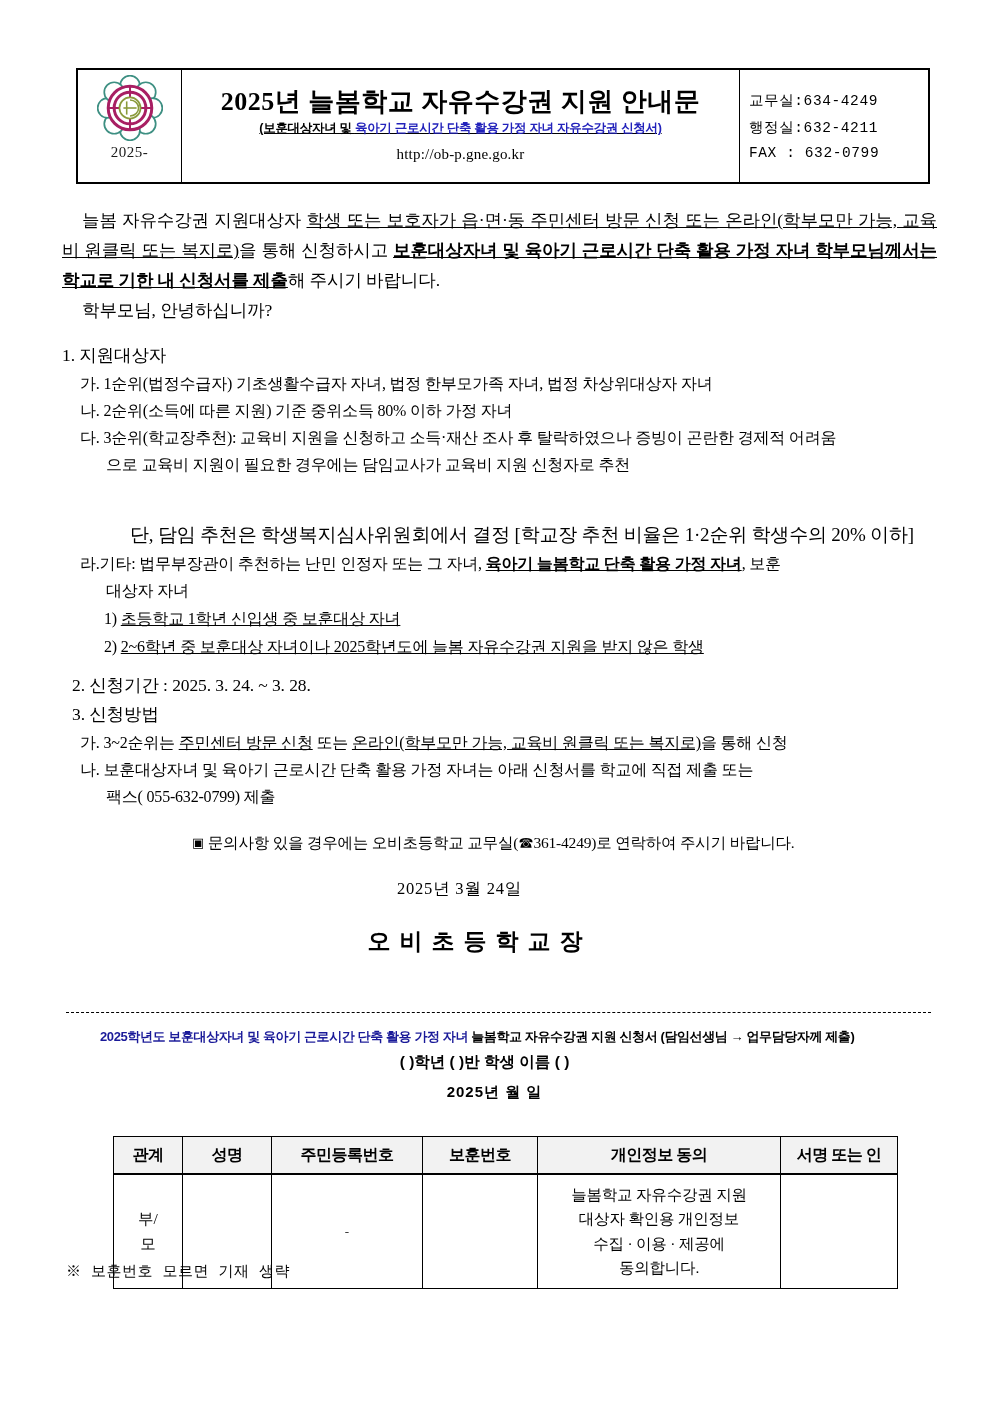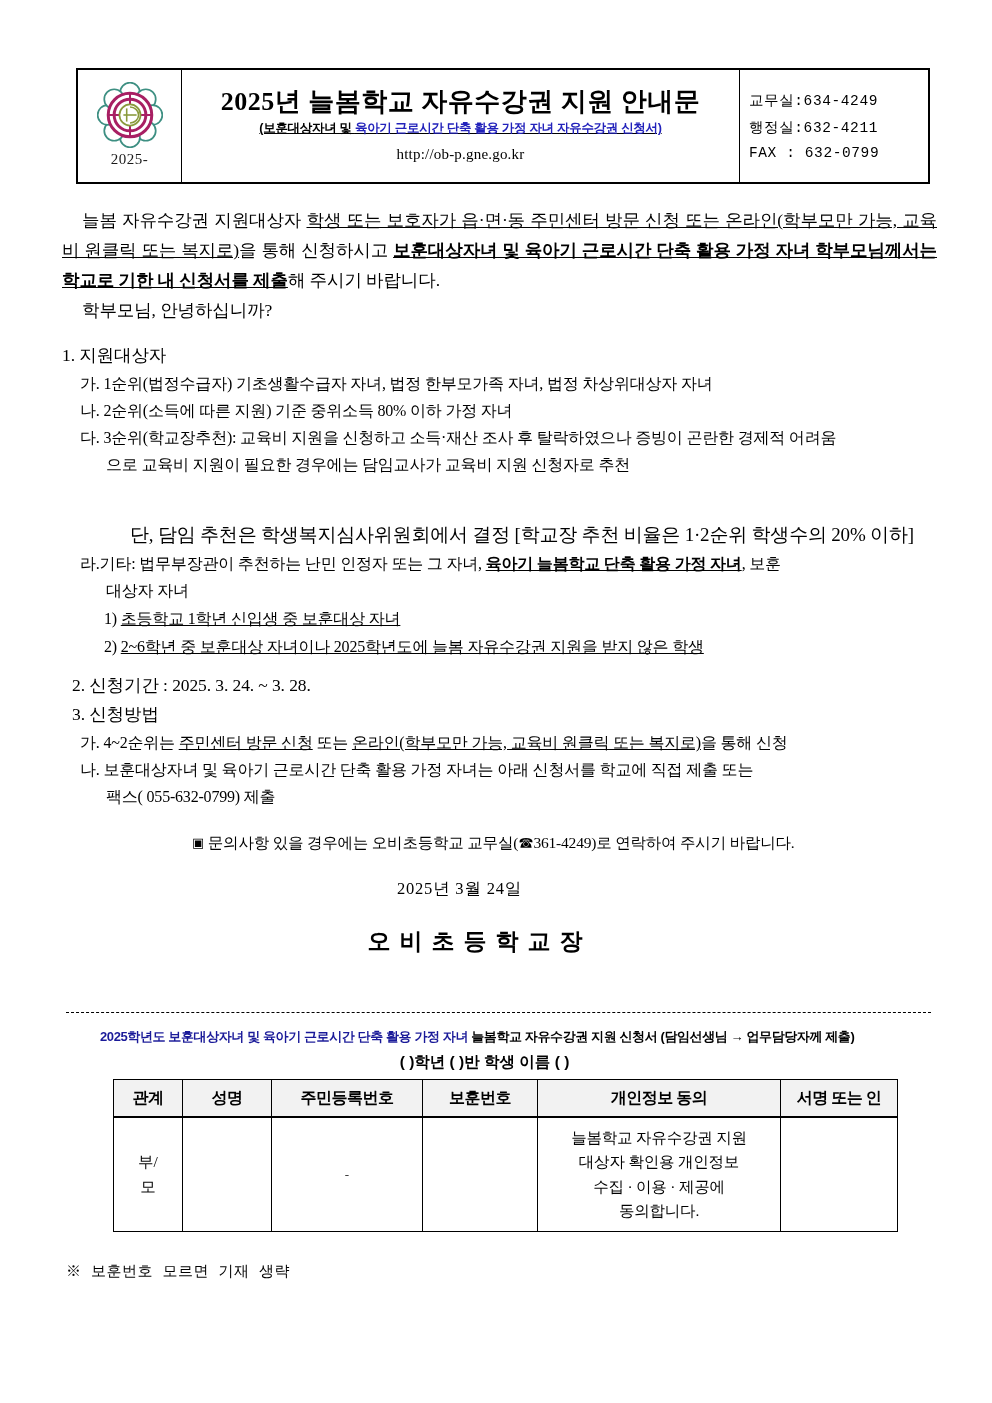--- a/index.html
+++ b/index.html
@@ -37,21 +37,21 @@
     display: flex;
   }
   .lh-logo {
     width: 104px;
     border-right: 1.5px solid #000;
     box-sizing: border-box;
     display: flex;
     flex-direction: column;
     align-items: center;
     justify-content: flex-start;
-    padding-top: 12px;
+    padding-top: 5px;
   }
   .emblem {
     width: 66px;
     height: 66px;
     position: relative;
   }
   .emblem svg { display:block; width:66px; height:66px; }
   .lh-docno {
     font-family: "Liberation Serif", serif;
     font-size: 15px;
@@ -225,21 +225,21 @@
     font-weight: 700;
     margin-top: 10px;
     letter-spacing: 1px;
     padding-right: 10px;
   }
 
   
   table.formtbl {
     position: absolute;
     left: 113px;
-    top: 1079px;
+    top: 1136px;
     width: 766px;
     border-collapse: collapse;
     table-layout: fixed;
   }
   table.formtbl th, table.formtbl td {
     border: 1px solid #000;
     text-align: center;
     vertical-align: middle;
     font-family: "Liberation Serif", serif;
   }
@@ -398,21 +398,21 @@
         <span>신청기간 : 2025. 3. 24. ~ 3. 28.</span>
       </div>
     </div>
 
     <div class="sec" style="margin-top:0">
       <div class="sec-head" style="padding-left:10px">
         <span>3.</span>
         <span>신청방법</span>
       </div>
 
-      <div class="lvl1"><span>가.</span> <span>4~2순위는 </span><span class="u">주민센터 방문 신청</span><span> 또는 </span><span class="u">온라인(학부모만 가능, 교육비 원클릭 또는 복지로)</span><span>을 통해 신청</span></div>
+      <div class="lvl1"><span>가.</span> <span>3~2순위는 </span><span class="u">주민센터 방문 신청</span><span> 또는 </span><span class="u">온라인(학부모만 가능, 교육비 원클릭 또는 복지로)</span><span>을 통해 신청</span></div>
 
       <div class="lvl1">
         <span>나.</span>
         <span>보훈대상자녀 및 육아기 근로시간 단축 활용 가정 자녀는 아래 신청서를 학교에 직접 제출 또는</span>
         <span class="cont">팩스( 055-632-0799) 제출</span>
       </div>
     </div>
 
     <div class="notice">
       <span class="sq">▣</span>

